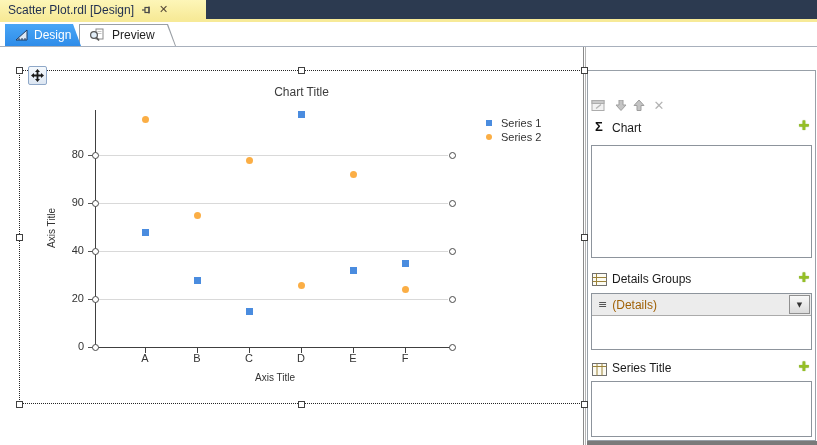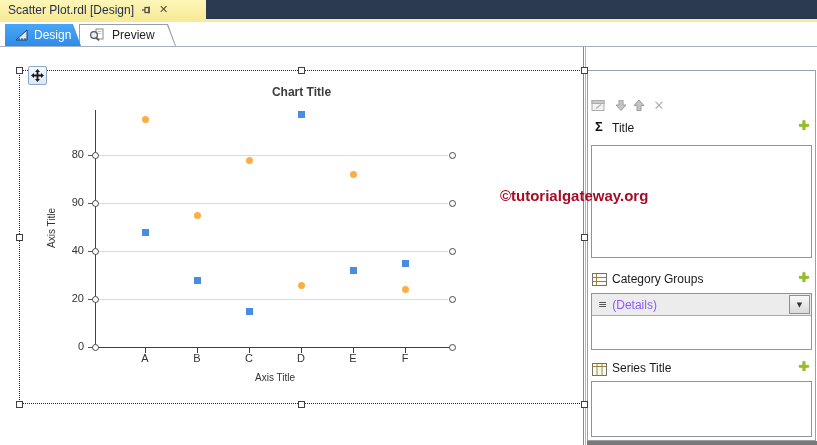--- a/index.html
+++ b/index.html
@@ -28,21 +28,21 @@
   .tab-lb{position:absolute;top:4px;font-size:12px}
   #tab-design .tab-ic{left:9px}
   #tab-design .tab-lb{left:29px;color:#FFFFFF}
   #tab-preview .tab-ic{left:10px}
   #tab-preview .tab-lb{left:33px;color:#1F1F1F}
   #strip-line{left:0;top:46px;width:817px;height:1px;background:#A8B0BC}
 
   
   #surface{left:0;top:47px;width:583px;height:398px;background:#FFFFFF}
   #chart-sel{left:19px;top:70px;width:565px;height:334px;border:1px dotted #262626}
-  #chart-title{left:19px;top:85px;width:565px;text-align:center;font-weight:bold;font-size:12px;color:#3C3C3C}
+  #chart-title{left:19px;top:85px;width:565px;text-align:center;font-weight:normal;font-size:12px;color:#3C3C3C}
   #y-axis-title{left:-17px;top:221px;width:140px;height:14px;text-align:center;font-size:10px;color:#333;transform:rotate(-90deg)}
   #x-axis-title{left:95px;top:372px;width:360px;text-align:center;font-size:10px;color:#333}
   #legend{left:486px;top:116px;display:flex;flex-direction:column;gap:1px}
   #move-handle{left:28px;top:66px;width:19px;height:19px;background:linear-gradient(#F5F9FD,#DCE6F2);border:1px solid #8FA8C8;border-radius:2px;display:flex;align-items:center;justify-content:center;z-index:7}
   #watermark{left:500px;top:187px;font-size:15px;font-weight:bold;color:#A50D26;z-index:30;white-space:nowrap}
 
   
   #pl-line1{left:583px;top:47px;width:1px;height:398px;background:#8A8A8A;z-index:10}
   #pl-line2{left:585px;top:47px;width:1px;height:398px;background:#B5B5B5;z-index:10}
   #panel-frame{left:587px;top:70px;width:229px;height:371px;border:1px solid #98A0A8;background:#FFFFFF;z-index:10}
@@ -56,21 +56,21 @@
   #sigma-ic{left:595px;top:119px;font-weight:bold;font-size:13px;color:#111;z-index:11;position:absolute}
   #values-lb{left:612px;top:121px}
   #plus-values{top:118px}
   #values-box{left:591px;top:145px;width:221px;height:113px;border:1px solid #8D949C;background:#fff;z-index:11}
   #cat-ic{left:592px;top:273px}
   #cat-lb{left:612px;top:272px}
   #plus-cat{top:270px}
   #cat-box{left:591px;top:293px;width:221px;height:57px;border:1px solid #8D949C;background:#fff;z-index:11}
   #details-row{left:592px;top:294px;width:219px;height:22px;background:#ECECEC;border-bottom:1px solid #ABABAB;z-index:12;display:flex;align-items:center}
   #details-grip{font-size:11px;color:#555;padding:0 5px 0 6px}
-  #details-lb{font-size:12px;color:#8b5cf6}
+  #details-lb{font-size:12px;color:#a16207}
   #details-dd{position:absolute;right:1px;top:1px;width:21px;height:19px;background:linear-gradient(#F8F8F8,#DBDBDB);border:1px solid #909090;display:flex;align-items:center;justify-content:center}
   #details-dd span{font-size:7px;color:#333}
   #ser-ic{left:592px;top:363px}
   #ser-lb{left:612px;top:361px}
   #plus-ser{top:359px}
   #ser-box{left:591px;top:381px;width:221px;height:56px;border:1px solid #8D949C;background:#fff;z-index:11}
   #panel-bottom{left:587px;top:441px;width:230px;height:4px;background:#7A7A7A;z-index:11}
 </style>
 </head>
 <body>
@@ -115,20 +115,30 @@
     </span>
     <span class="tab-lb">Design</span>
   </div>
   <div class="abs" id="strip-line"></div>
 
   <div class="abs" id="surface"></div>
   <div class="abs" id="chart-sel"></div>
   <div class="abs" id="chart-title">Chart Title</div>
   <div class="abs" id="y-axis-title">Axis Title</div>
   <div class="abs" id="x-axis-title">Axis Title</div>
+  <div class="abs" id="legend">
+      <div style="position: relative; display: flex; align-items: center; gap: 9px; height: 13px;">
+        <div style="position: relative; width: 6px; height: 6px; background: rgb(74, 140, 223); flex: 0 0 auto;"></div>
+        <div style="position: relative; font: 11px &quot;Liberation Sans&quot;, sans-serif; color: rgb(51, 51, 51);">Series 1</div>
+      </div>
+      <div style="position: relative; display: flex; align-items: center; gap: 9px; height: 13px;">
+        <div style="position: relative; width: 6px; height: 6px; background: rgb(251, 174, 69); flex: 0 0 auto; border-radius: 50%;"></div>
+        <div style="position: relative; font: 11px &quot;Liberation Sans&quot;, sans-serif; color: rgb(51, 51, 51);">Series 2</div>
+      </div>
+    </div>
   <div class="abs" id="chart-layer" style="left:0;top:0;width:817px;height:445px;pointer-events:none">
       <div style="position: absolute; left: 96px; top: 299px; width: 352px; height: 1px; background: rgb(217, 217, 217);"></div>
       <div style="position: absolute; left: 96px; top: 251px; width: 352px; height: 1px; background: rgb(217, 217, 217);"></div>
       <div style="position: absolute; left: 96px; top: 203px; width: 352px; height: 1px; background: rgb(217, 217, 217);"></div>
       <div style="position: absolute; left: 96px; top: 155px; width: 352px; height: 1px; background: rgb(217, 217, 217);"></div>
       <div style="position: absolute; left: 95px; top: 110px; width: 1px; height: 237px; background: rgb(64, 64, 64);"></div>
       <div style="position: absolute; left: 95px; top: 347px; width: 359px; height: 1px; background: rgb(64, 64, 64);"></div>
       <div style="position: absolute; left: 88px; top: 347px; width: 5px; height: 1px; background: rgb(85, 85, 85);"></div>
       <div style="position: absolute; left: 56px; top: 340px; width: 28px; text-align: right; font: 11px &quot;Liberation Sans&quot;, sans-serif; color: rgb(51, 51, 51);">0</div>
       <div style="position: absolute; left: 92px; top: 344px; width: 7px; height: 7px; border: 1px solid rgb(74, 74, 74); border-radius: 50%; background: rgb(255, 255, 255);"></div>
@@ -180,21 +190,20 @@
       <div style="position: absolute; left: 581px; top: 234px; width: 7px; height: 7px; background: rgb(255, 255, 255); border: 1px solid rgb(64, 64, 64); z-index: 15;"></div>
       <div style="position: absolute; left: 16px; top: 401px; width: 7px; height: 7px; background: rgb(255, 255, 255); border: 1px solid rgb(64, 64, 64); z-index: 15;"></div>
       <div style="position: absolute; left: 298px; top: 401px; width: 7px; height: 7px; background: rgb(255, 255, 255); border: 1px solid rgb(64, 64, 64); z-index: 15;"></div>
       <div style="position: absolute; left: 581px; top: 401px; width: 7px; height: 7px; background: rgb(255, 255, 255); border: 1px solid rgb(64, 64, 64); z-index: 15;"></div>
     </div>
   <div class="abs" id="move-handle">
     <svg width="13" height="13" viewBox="0 0 13 13">
         <path d="M6.5 0 L9 3 H7.4 V5.6 H10 V4 L13 6.5 L10 9 V7.4 H7.4 V10 H9 L6.5 13 L4 10 H5.6 V7.4 H3 V9 L0 6.5 L3 4 V5.6 H5.6 V3 H4 Z" fill="#1A1A1A"></path>
       </svg>
   </div>
-  <div class="abs" id="watermark">©tutorialgateway.org</div>
 
   <div class="abs" id="pl-line1"></div>
   <div class="abs" id="pl-line2"></div>
   <div class="abs" id="panel-frame"></div>
 
   <span class="tbtn" id="tb-prop">
     <svg width="15" height="13" viewBox="0 0 15 13">
         <rect x="1" y="1.5" width="12" height="10" fill="#F2F2F2" stroke="#ACACAC"></rect>
         <rect x="1" y="1.5" width="12" height="3" fill="#C9C9C9" stroke="#ACACAC"></rect>
         <path d="M5 9.5 L10 5.5" stroke="#B5B5B5" stroke-width="1.5"></path>
@@ -208,32 +217,32 @@
   <span class="tbtn" id="tb-up">
     <svg width="12" height="11" viewBox="0 0 12 11">
         <polygon points="4,10.5 8,10.5 8,5.5 11,5.5 6,0 1,5.5 4,5.5" fill="#C4C4C4" stroke="#9E9E9E"></polygon>
       </svg>
   </span>
   <span class="tbtn" id="tb-del">
     <span class="glyph">✕</span>
   </span>
 
   <span id="sigma-ic">Σ</span>
-  <span class="sec-lb" id="values-lb">Title</span>
+  <span class="sec-lb" id="values-lb">Chart</span>
   <span class="plus glyph" id="plus-values">✚</span>
   <div class="abs" id="values-box"></div>
 
   <span class="sec-ic" id="cat-ic">
     <svg width="15" height="13" viewBox="0 0 15 13">
         <rect x="0.5" y="0.5" width="14" height="12" fill="#FCFBF2" stroke="#707070"></rect>
         <path d="M0.5 4.5 H14.5 M0.5 8.5 H14.5" stroke="#9C833B" stroke-width="1"></path>
         <path d="M4.5 0.5 V12.5" stroke="#9C833B" stroke-width="1"></path>
       </svg>
   </span>
-  <span class="sec-lb" id="cat-lb">Category Groups</span>
+  <span class="sec-lb" id="cat-lb">Details Groups</span>
   <span class="plus glyph" id="plus-cat">✚</span>
   <div class="abs" id="cat-box"></div>
   <div class="abs" id="details-row">
     <span id="details-grip" class="glyph">≡</span>
     <span id="details-lb">(Details)</span>
     <span id="details-dd">
         <span class="glyph">▼</span>
       </span>
   </div>
 

